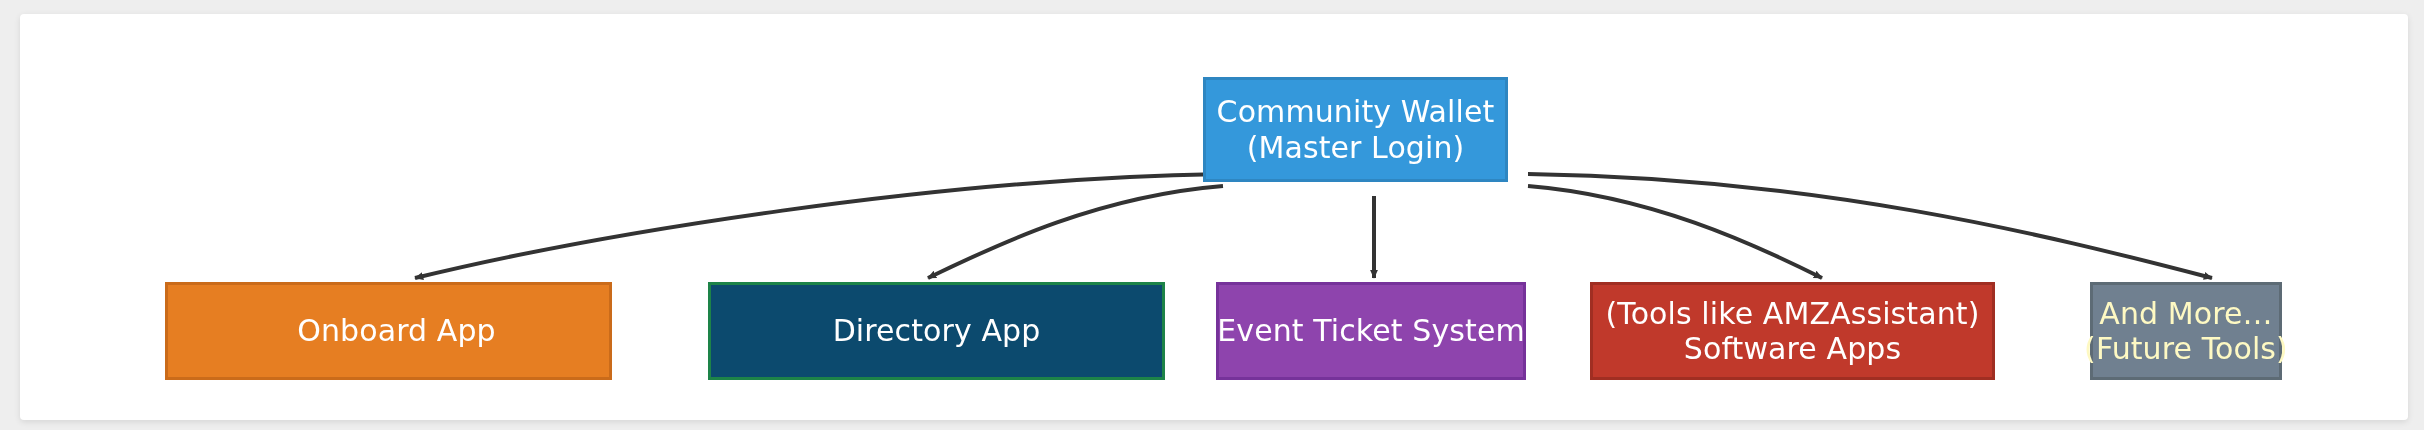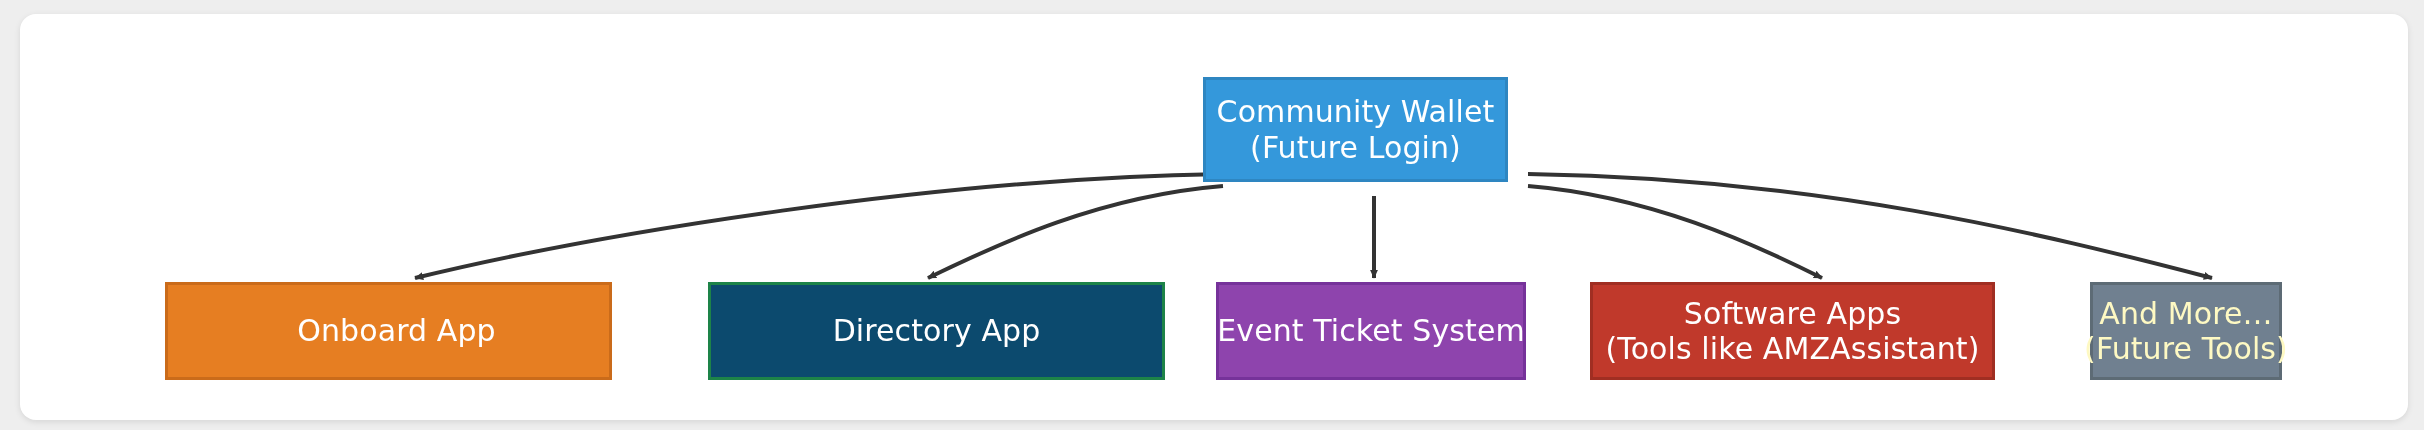--- a/index.html
+++ b/index.html
@@ -13,21 +13,21 @@
     font-family: "DejaVu Sans", sans-serif;
     overflow: hidden;
   }
   #diagram-card {
     position: absolute;
     left: 20px;
     top: 14px;
     width: 2388px;
     height: 406px;
     background: #ffffff;
-    border-radius: 16px;
+    border-radius: 4px;
     box-shadow: 0 2px 6px rgba(0,0,0,0.10);
     overflow: hidden;
   }
   #flow-svg {
     position: absolute;
     left: 0;
     top: 0;
   }
   .node-box {
     position: absolute;
@@ -64,38 +64,38 @@
         <path d="M 1334 168 L 1334 250" fill="none" stroke="#333333" stroke-width="4" stroke-linecap="butt" marker-end="url(#arrowhead)"></path>
         <path d="M 1488 158 C 1610 168, 1712 215, 1782 250" fill="none" stroke="#333333" stroke-width="4" stroke-linecap="butt" marker-end="url(#arrowhead)"></path>
         <path d="M 1488 146 C 1775 150, 2000 205, 2172 250" fill="none" stroke="#333333" stroke-width="4" stroke-linecap="butt" marker-end="url(#arrowhead)"></path>
       </g>
   </svg>
 
   <div id="nodes-layer">
 
     <div class="node-box" id="node-root" style="left: 1183px; top: 63px; width: 305px; height: 105px; background: rgb(52, 152, 219); border-color: rgb(46, 134, 193); color: rgb(255, 255, 255);">
       <span class="node-line">Community Wallet</span>
-      <span class="node-line">(Future Login)</span>
+      <span class="node-line">(Master Login)</span>
     </div>
 
     <div class="node-box" id="node-child-0" style="left: 145px; top: 268px; width: 447px; height: 98px; background: rgb(230, 126, 34); border-color: rgb(202, 107, 26); color: rgb(255, 255, 255); padding-left: 16px;">
       <span class="node-line">Onboard App</span>
     </div>
 
     <div class="node-box" id="node-child-1" style="left: 688px; top: 268px; width: 457px; height: 98px; background: #0c4a6e; border-color: rgb(29, 131, 72); color: rgb(255, 255, 255);">
       <span class="node-line">Directory App</span>
     </div>
 
     <div class="node-box" id="node-child-2" style="left: 1180px; top: 268px; width: 310px; height: 98px; background: rgb(142, 68, 173); border-color: rgb(118, 50, 154); color: rgb(255, 255, 255); margin-left: 16px;">
       <span class="node-line">Event Ticket System</span>
     </div>
 
     <div class="node-box" id="node-child-3" style="left: 1570px; top: 268px; width: 405px; height: 98px; background: rgb(192, 57, 43); border-color: rgb(160, 46, 34); color: rgb(255, 255, 255);">
+      <span class="node-line">(Tools like AMZAssistant)</span>
       <span class="node-line">Software Apps</span>
-      <span class="node-line">(Tools like AMZAssistant)</span>
     </div>
 
     <div class="node-box" id="node-child-4" style="left: 2070px; top: 268px; width: 192px; height: 98px; background: rgb(112, 128, 144); border-color: rgb(93, 107, 117); color: #fef9c3;">
       <span class="node-line">And More…</span>
       <span class="node-line">(Future Tools)</span>
     </div>
 
   </div>
 </div>
 

